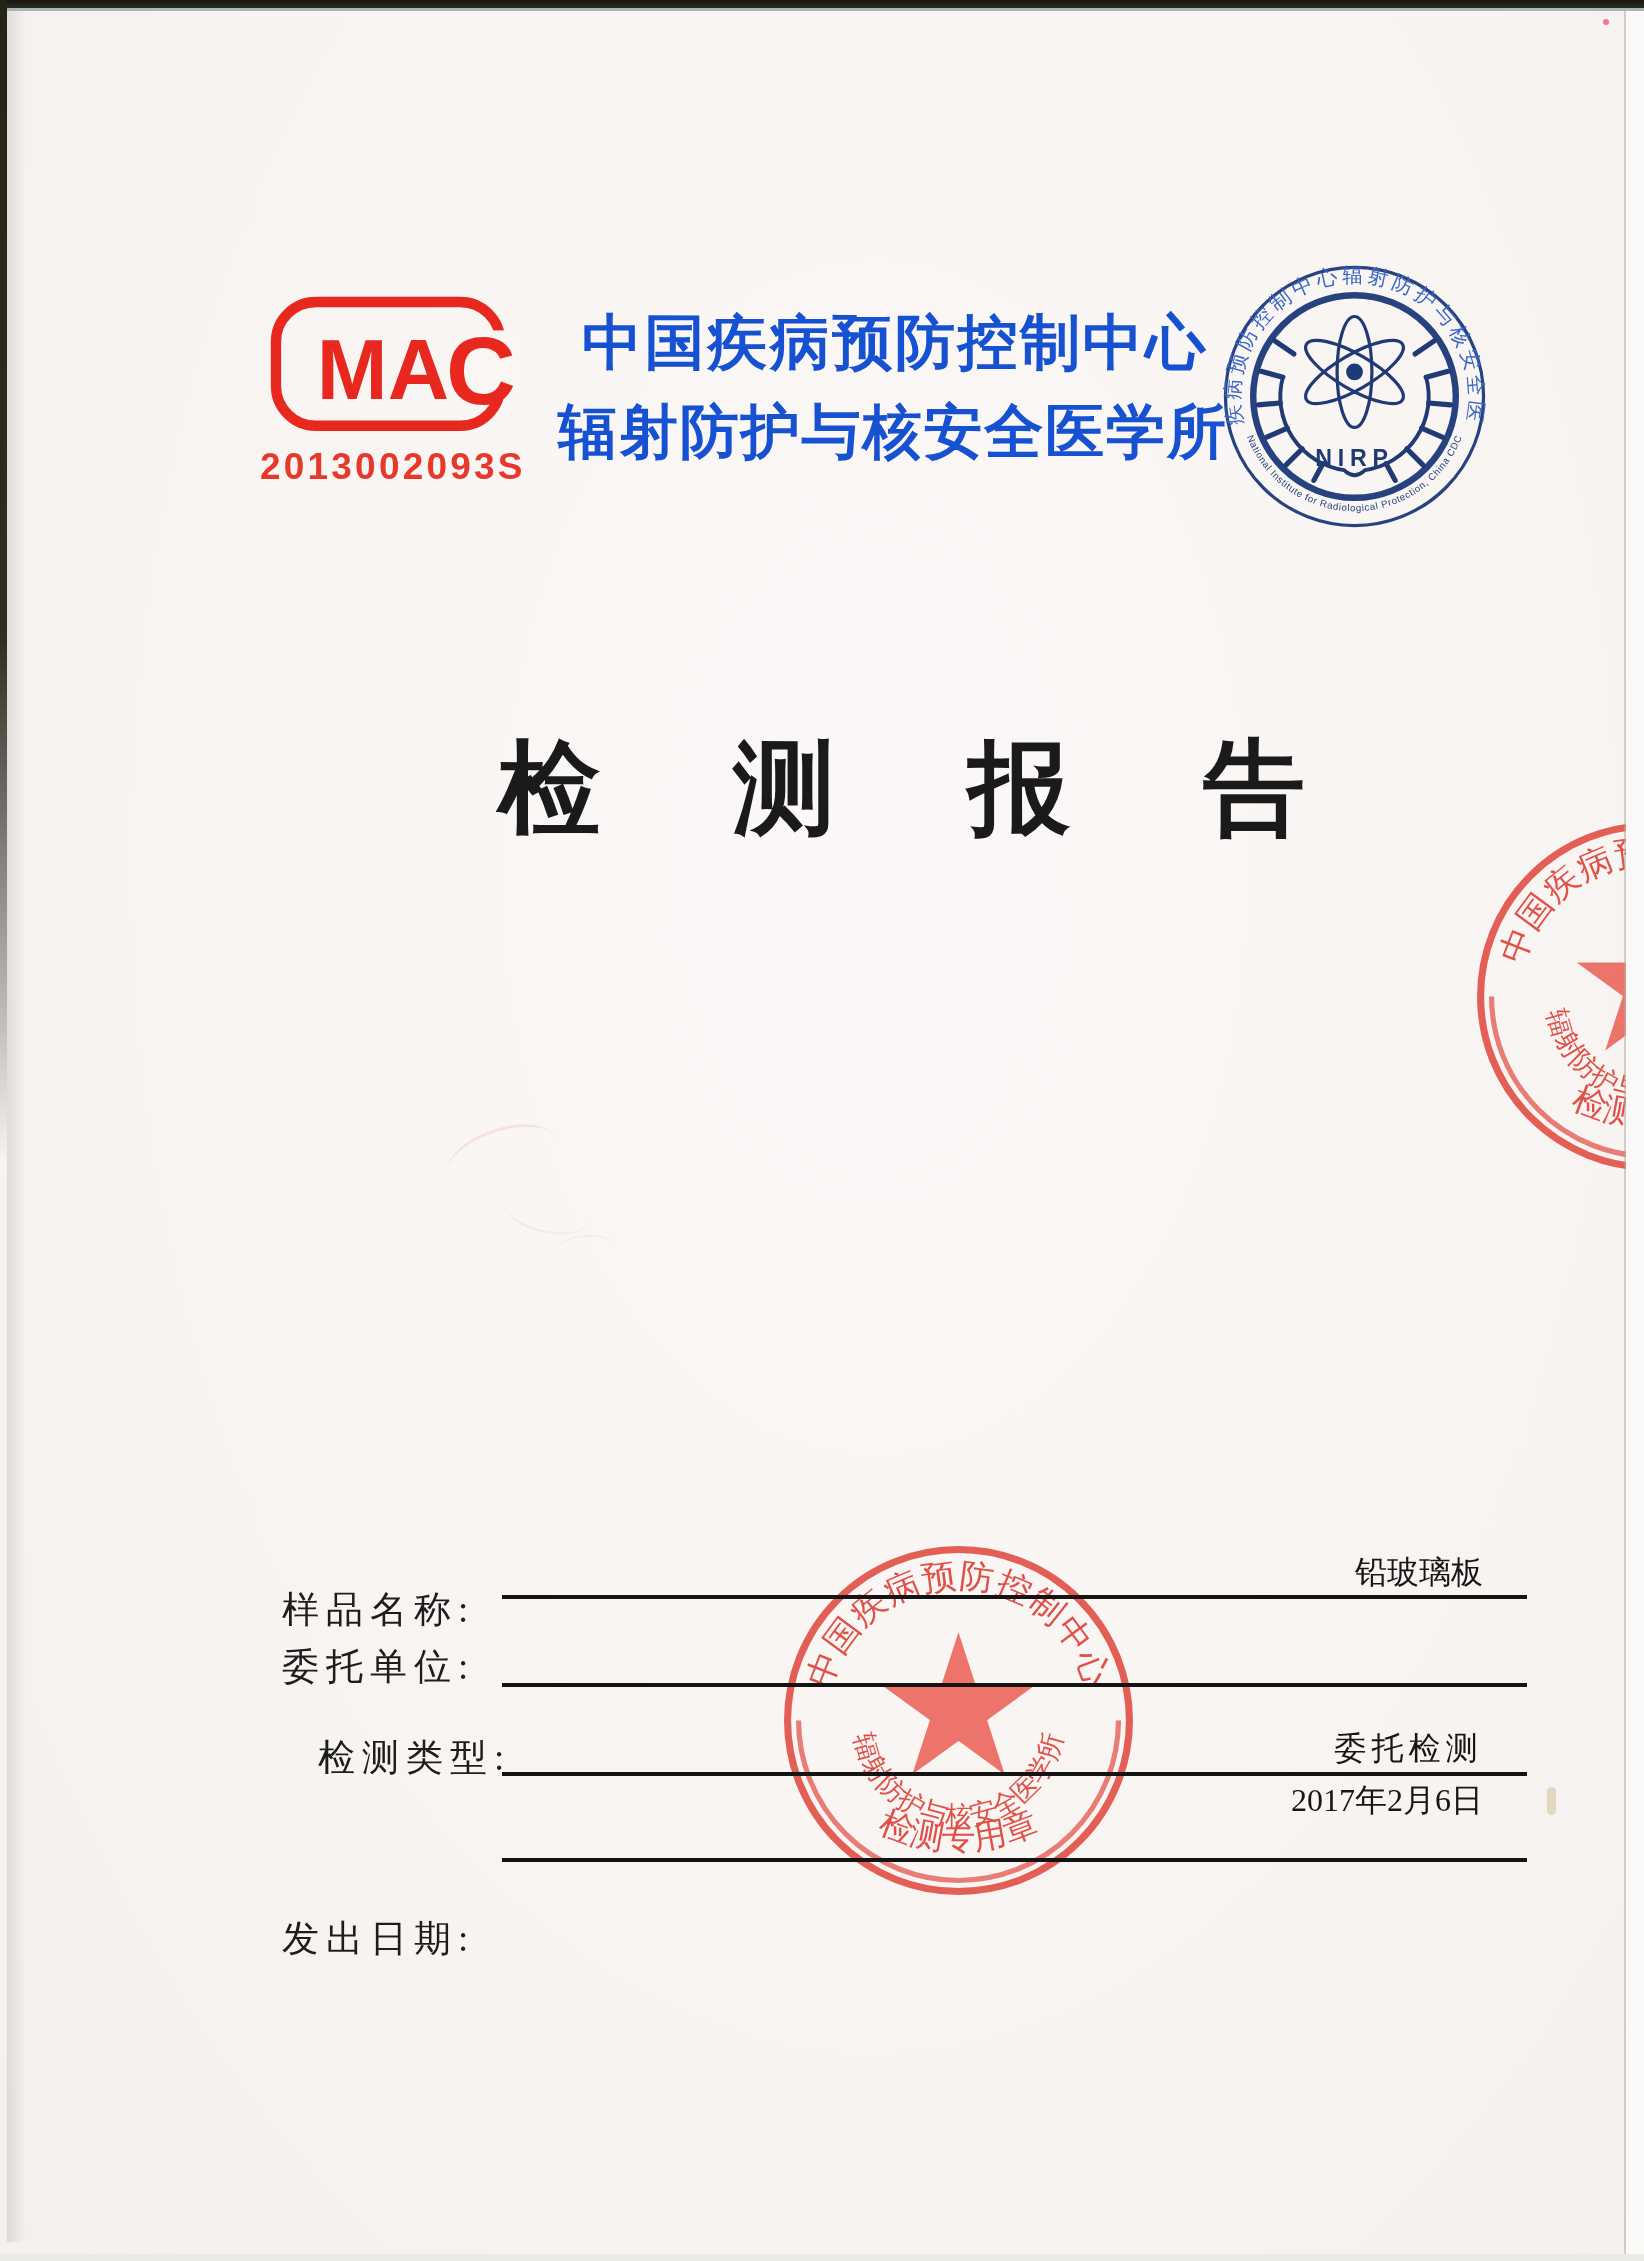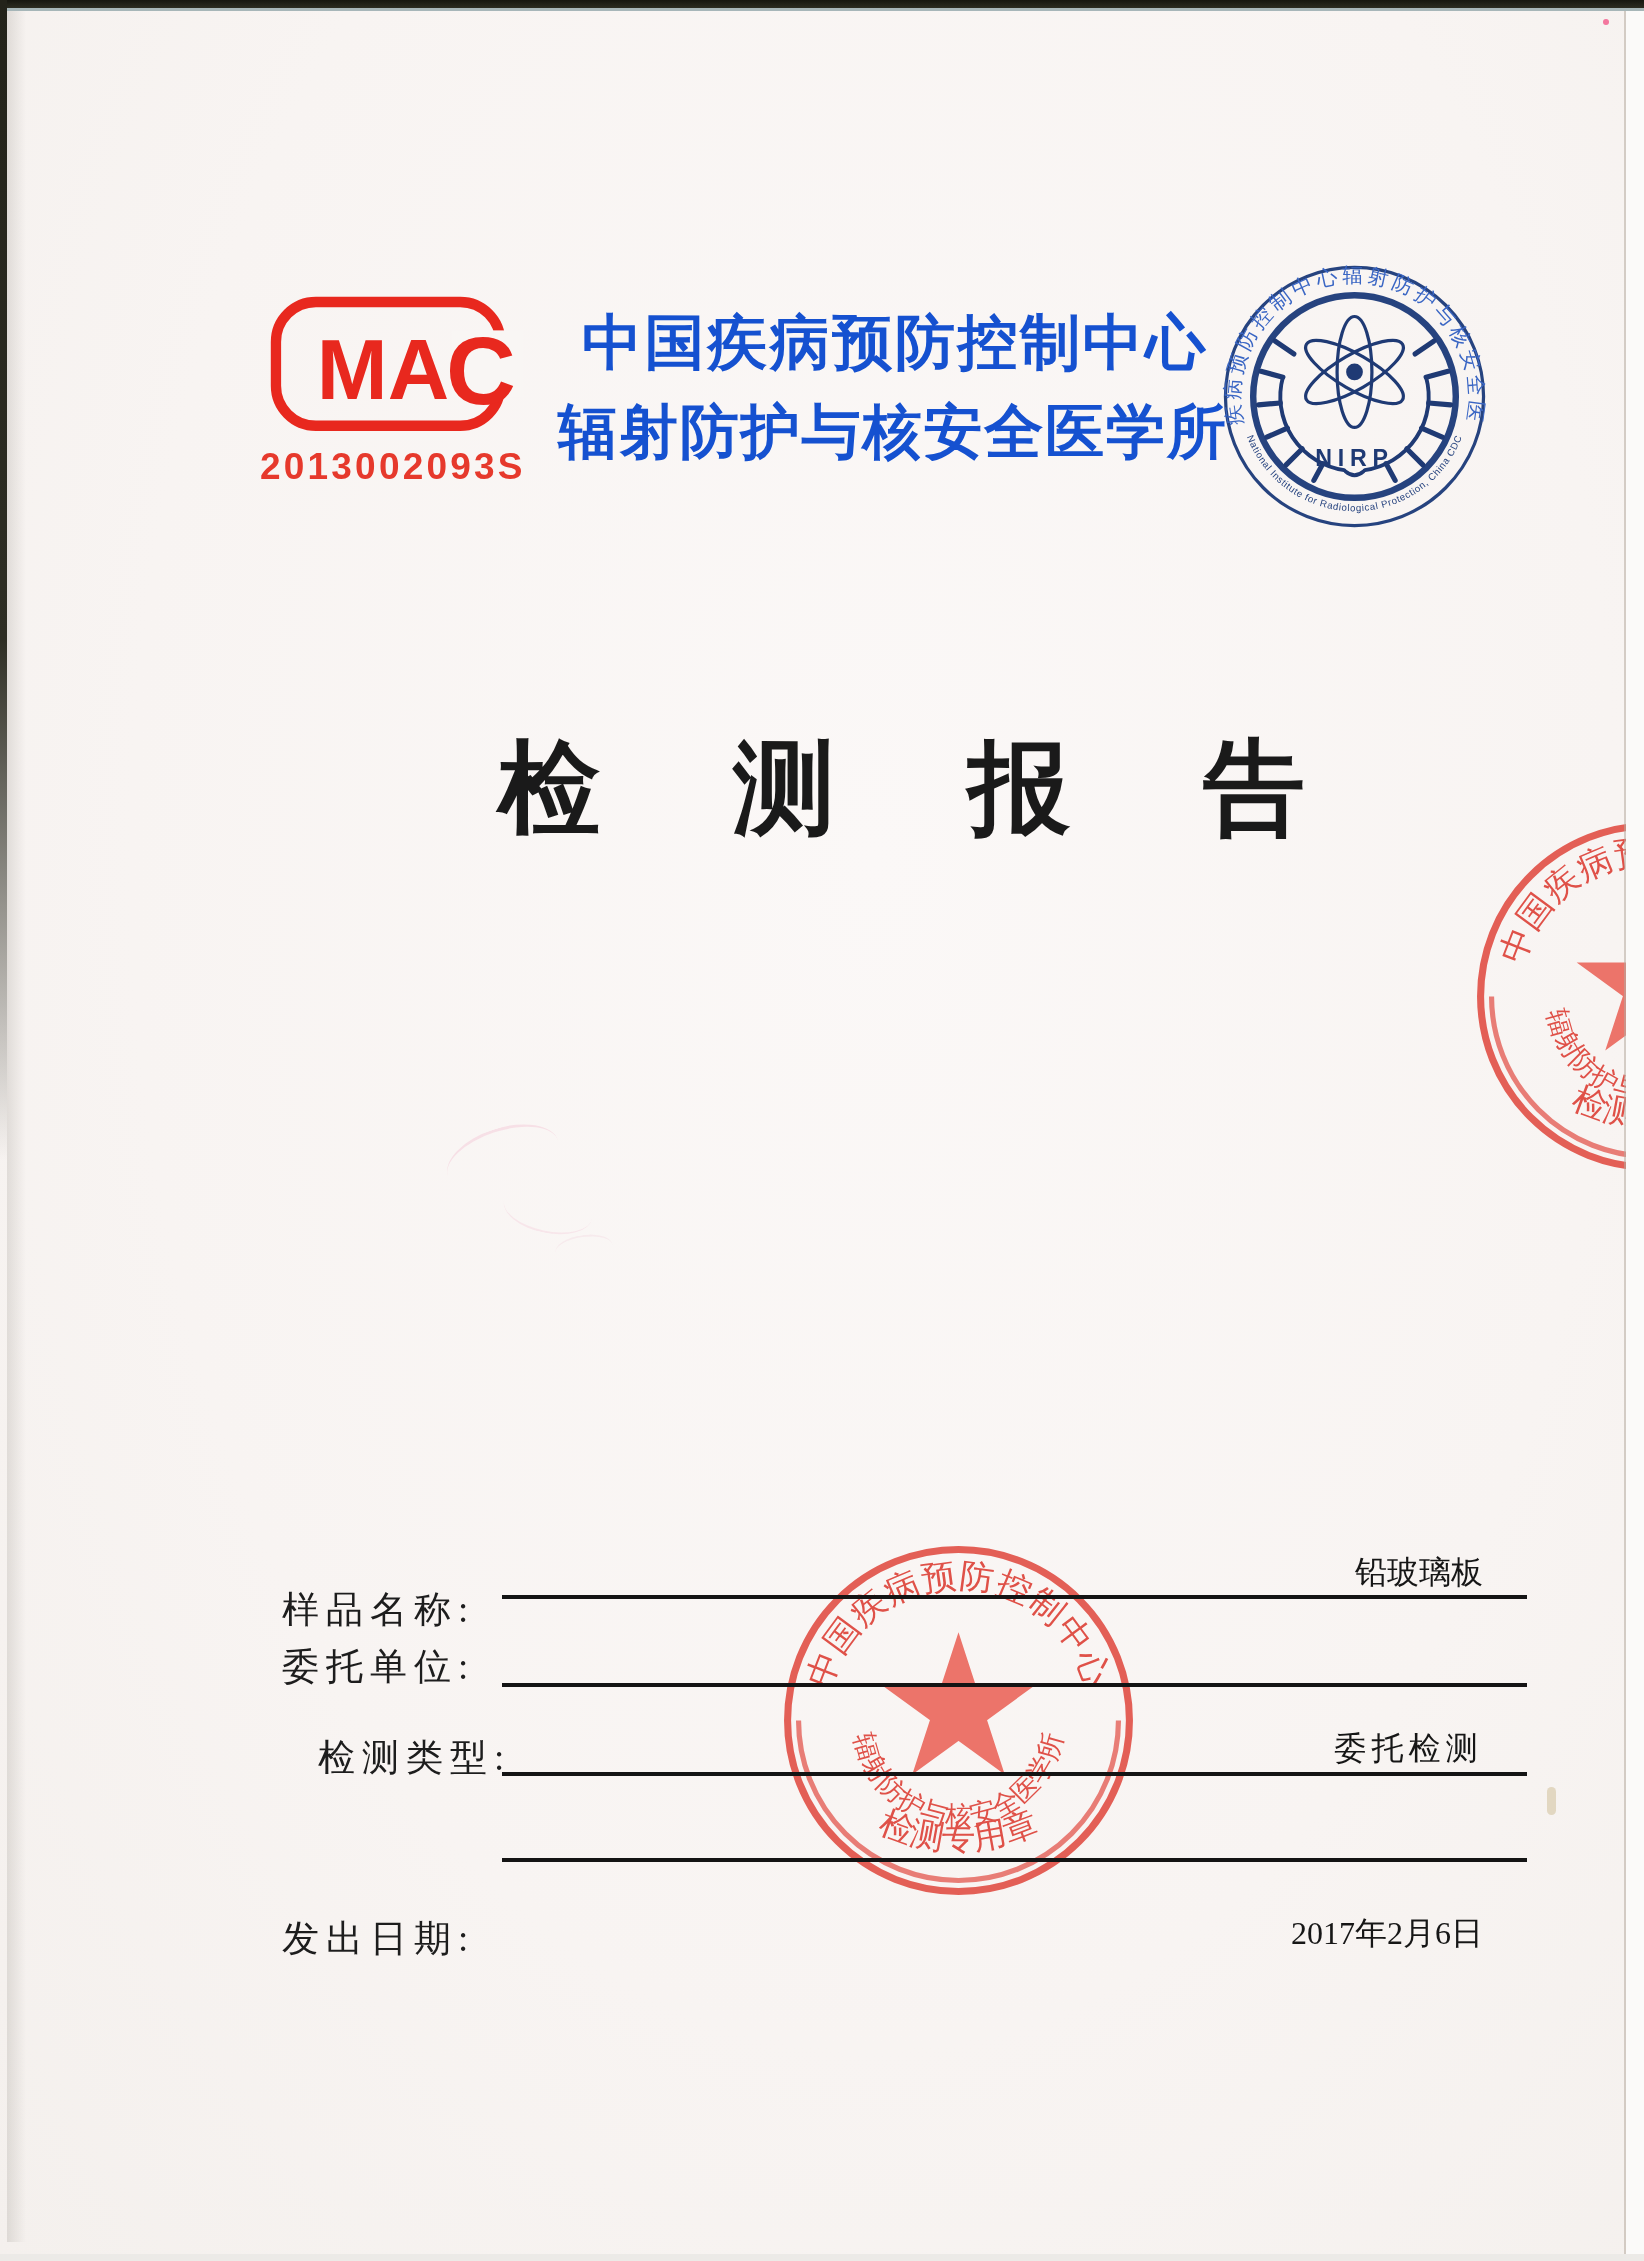--- a/index.html
+++ b/index.html
@@ -161,21 +161,21 @@
   <div class="abs field-line" style="top:1595px;"></div>
 
   <div class="abs field-label" style="top:1642px;">委托单位:</div>
   <div class="abs field-line" style="top:1683px;"></div>
 
   <div class="abs field-label" style="top:1733px;margin-left:36px;">检测类型:</div>
   <div class="abs field-value" style="top:1727px;letter-spacing:5.2px;">委托检测</div>
   <div class="abs field-line" style="top:1772px;"></div>
 
   <div class="abs field-label" style="top:1914px;">发出日期:</div>
-  <div class="abs field-value" style="top:1912px;">2017年2月6日</div>
+  <div class="abs field-value" style="top:1779px;">2017年2月6日</div>
   <div class="abs field-line" style="top:1858px;"></div>
 
   <div class="abs smudge" style="left:1603px;top:19.3px;width:5.8px;height:5.8px;background:#f2578a;border-radius:50%;opacity:.8;"></div>
   <div class="abs smudge" style="left:445px;top:1128px;width:116px;height:58px;border-top:3.2px solid #f3b9cd;border-radius:50%;opacity:.35;transform:rotate(-18deg);"></div>
   <div class="abs smudge" style="left:503px;top:1186px;width:90px;height:45px;border-bottom:2.6px solid #f3c2d4;border-radius:50%;opacity:.3;transform:rotate(12deg);"></div>
   <div class="abs smudge" style="left:555px;top:1235px;width:58px;height:26px;border-top:2.6px solid #f0cdd9;border-radius:50%;opacity:.28;transform:rotate(-8deg);"></div>
   <div class="abs smudge" style="left:1547px;top:1787px;width:9px;height:28px;background:#cdbc92;border-radius:4.5px;opacity:.5;"></div>
 
 </div>
 

